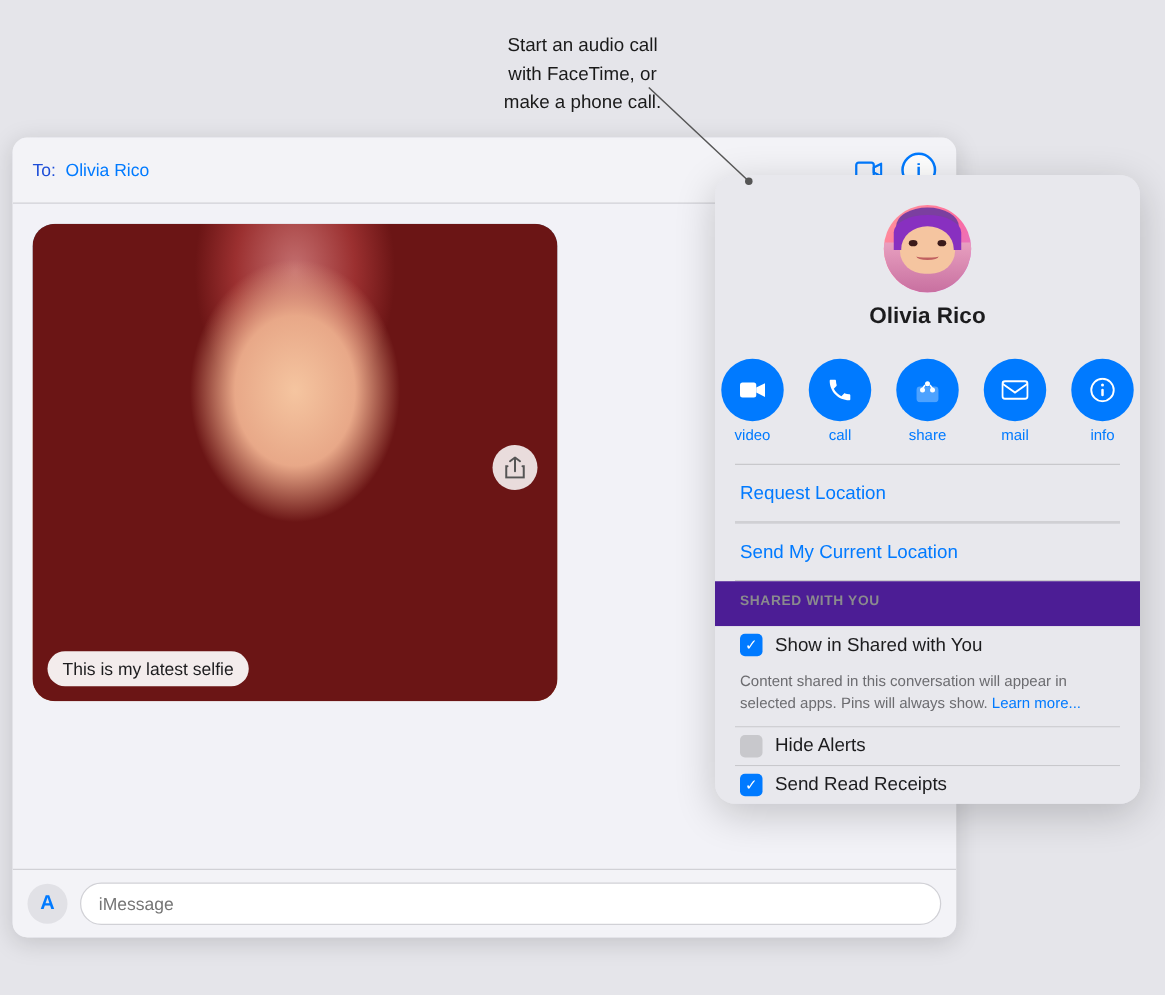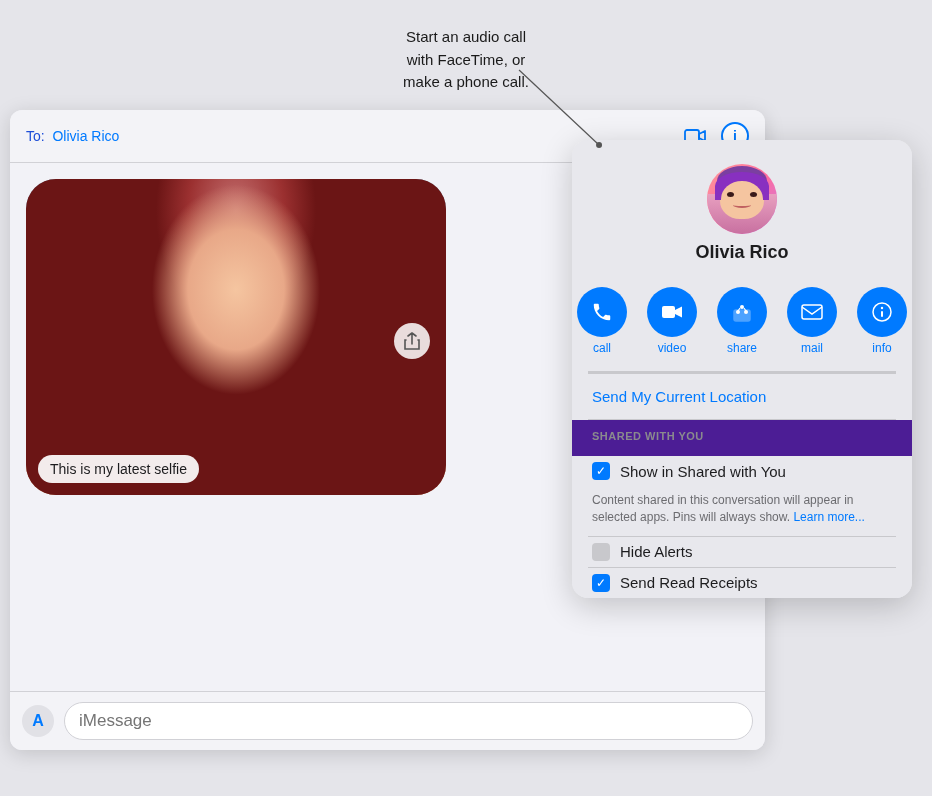--- a/index.html
+++ b/index.html
@@ -92,22 +92,22 @@
     .chat-area {
       padding: 16px;
       height: 520px;
       overflow-y: auto;
       position: relative;
     }
 
     
     .photo-message {
       width: 420px;
-      height: 316px;
-      border-radius: 30px;
+      height: 382px;
+      border-radius: 18px;
       overflow: hidden;
       margin-bottom: 8px;
       background: linear-gradient(180deg, #c9a0a0 0%, #d4956a 30%, #e8b87a 60%, #c9a87a 80%, #9ab0c8 100%);
       position: relative;
     }
     
     .photo-person {
       width: 100%;
       height: 100%;
       background: 
@@ -185,21 +185,21 @@
       cursor: pointer;
       font-size: 14px;
       color: #555;
     }
     .message-input {
       flex: 1;
       background: white;
       border: 1px solid #d1d1d6;
       border-radius: 20px;
       padding: 8px 14px;
-      font-size: 17px;
+      font-size: 14px;
       color: #8a8a8e;
       outline: none;
     }
 
     
     .contact-panel {
       position: absolute;
       top: 140px;
       right: 20px;
       width: 340px;
@@ -424,34 +424,34 @@
 
         <div style="position:absolute;top:38px;left:26px;width:18px;height:6px;border-bottom:2px solid #c06060;border-radius:0 0 50% 50%;z-index:6;"></div>
       </div>
     </div>
     <div class="contact-name">Olivia Rico</div>
   </div>
 
   <div class="action-buttons">
     <div class="action-btn">
       <div class="action-btn-circle">
-        <svg width="22" height="22" viewBox="0 0 24 24" fill="white">
-          <path d="M6.6 10.8c1.4 2.8 3.8 5.1 6.6 6.6l2.2-2.2c.3-.3.7-.4 1-.2 1.1.4 2.3.6 3.6.6.6 0 1 .4 1 1V20c0 .6-.4 1-1 1-9.4 0-17-7.6-17-17 0-.6.4-1 1-1h3.5c.6 0 1 .4 1 1 0 1.3.2 2.5.6 3.6.1.3 0 .7-.2 1L6.6 10.8z"></path>
-        </svg>
-      </div>
-      <span class="action-btn-label">call</span>
-    </div>
-    <div class="action-btn">
-      <div class="action-btn-circle">
         <svg width="22" height="18" viewBox="0 0 22 18" fill="white">
           <rect x="1" y="3" width="13" height="12" rx="2" fill="white"></rect>
           <path d="M14 7l7-3.5v11L14 11V7z" fill="white"></path>
         </svg>
       </div>
       <span class="action-btn-label">video</span>
+    </div>
+    <div class="action-btn">
+      <div class="action-btn-circle">
+        <svg width="22" height="22" viewBox="0 0 24 24" fill="white">
+          <path d="M6.6 10.8c1.4 2.8 3.8 5.1 6.6 6.6l2.2-2.2c.3-.3.7-.4 1-.2 1.1.4 2.3.6 3.6.6.6 0 1 .4 1 1V20c0 .6-.4 1-1 1-9.4 0-17-7.6-17-17 0-.6.4-1 1-1h3.5c.6 0 1 .4 1 1 0 1.3.2 2.5.6 3.6.1.3 0 .7-.2 1L6.6 10.8z"></path>
+        </svg>
+      </div>
+      <span class="action-btn-label">call</span>
     </div>
     <div class="action-btn">
       <div class="action-btn-circle">
         <svg width="20" height="20" viewBox="0 0 20 20" fill="white">
           <rect x="2" y="8" width="16" height="11" rx="2" fill="white" opacity="0.3" stroke="white" stroke-width="1.5"></rect>
           <circle cx="6" cy="10" r="2" fill="white"></circle>
           <circle cx="14" cy="10" r="2" fill="white"></circle>
           <circle cx="10" cy="5" r="2" fill="white"></circle>
           <line x1="8" y1="6" x2="6" y2="9" stroke="white" stroke-width="1.2"></line>
           <line x1="12" y1="6" x2="14" y2="9" stroke="white" stroke-width="1.2"></line>
@@ -475,20 +475,21 @@
           <circle cx="10" cy="6" r="1.2" fill="white"></circle>
           <rect x="9" y="9" width="2" height="6" rx="1" fill="white"></rect>
         </svg>
       </div>
       <span class="action-btn-label">info</span>
     </div>
   </div>
 
   <div class="panel-divider"></div>
 
+  <div class="panel-list-item">Request Location</div>
 
   <div class="panel-divider"></div>
 
 
   <div class="panel-divider"></div>
 
   <div class="panel-list-item">Send My Current Location</div>
 
   <div class="panel-divider"></div>
 

